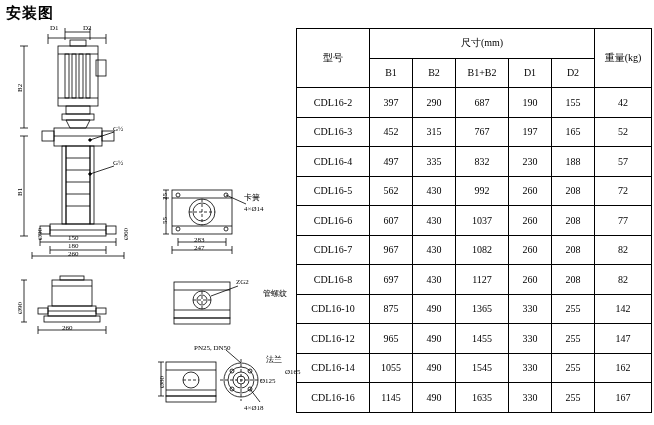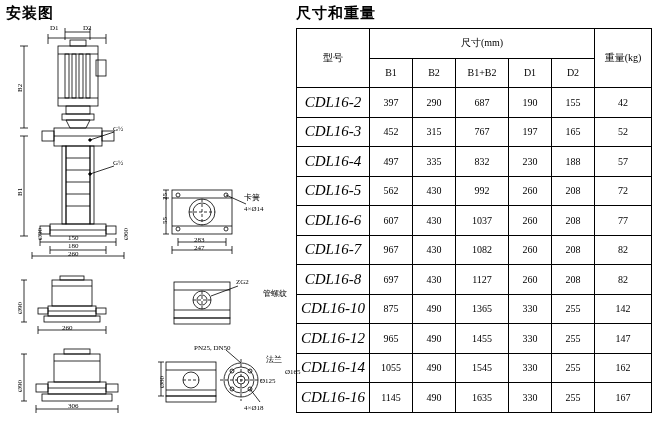--- a/index.html
+++ b/index.html
@@ -33,42 +33,41 @@
     vertical-align:middle;
     font-weight:normal;
     padding:0;
     height:28.5px;
   }
   table.dim th{font-weight:normal;}
   .c-model{width:72px;}
   .c-num{width:42px;}
   .c-sum{width:52px;}
   .c-w{width:56px;}
-  .model-cell{font-size:15px;font-style:italic;}
+  .model-cell{font-size:10px;}
 
   
   .draw{position:absolute;}
   .lbl{
     position:absolute;font-size:7px;
     font-family:"Liberation Serif", serif;
     white-space:nowrap;
   }
   .lbl.v{
     transform-origin:0 0;
     transform:rotate(-90deg);
   }
   svg{display:block;}
 </style>
 </head>
 <body>
 
 <div class="page">
 
   <div class="h-left">安装图</div>
-  <div class="h-right">尺寸和重量</div>
 
   <div class="tbl-wrap">
     <table class="dim">
       <thead>
         <tr>
           <th class="c-model" rowspan="2">型号</th>
           <th colspan="5">尺寸(mm)</th>
           <th class="c-w" rowspan="2">重量(kg)</th>
         </tr>
         <tr>
@@ -342,42 +341,20 @@
         <line x1="33" y1="24" x2="51" y2="24" stroke-dasharray="3,2"></line>
         <line x1="42" y1="15" x2="42" y2="33" stroke-dasharray="3,2"></line>
         <line x1="51" y1="20" x2="78" y2="10"></line>
         <rect x="14" y="42" width="56" height="6"></rect>
       </g>
     </svg>
     <div class="lbl" style="left:76px;top:2px;">ZG2</div>
     <div class="lbl" style="left:76px;top:12px;font-size:8px;margin-left:27px;">管螺纹</div>
   </div>
 
-  <div class="draw" style="left:10px;top:344px;">
-    <svg width="140" height="72" viewBox="0 0 140 72">
-      <g stroke="#000" fill="none" stroke-width="0.8">
-        <rect x="44" y="10" width="46" height="28"></rect>
-        <line x1="44" y1="17" x2="90" y2="17"></line>
-        <rect x="54" y="5" width="26" height="5"></rect>
-        <rect x="38" y="38" width="58" height="12"></rect>
-        <line x1="38" y1="44" x2="96" y2="44"></line>
-        <rect x="26" y="40" width="12" height="8"></rect>
-        <rect x="96" y="40" width="12" height="8"></rect>
-        <rect x="32" y="50" width="70" height="7"></rect>
-        <line x1="14" y1="10" x2="14" y2="57"></line>
-        <line x1="11" y1="10" x2="17" y2="10"></line>
-        <line x1="11" y1="57" x2="17" y2="57"></line>
-        <line x1="26" y1="65" x2="108" y2="65"></line>
-        <line x1="26" y1="61" x2="26" y2="69"></line>
-        <line x1="108" y1="61" x2="108" y2="69"></line>
-      </g>
-    </svg>
-    <div class="lbl v" style="left:6px;top:48px;">Ø90</div>
-    <div class="lbl" style="left:58px;top:58px;">306</div>
-  </div>
 
   <div class="draw" style="left:156px;top:344px;">
     <svg width="130" height="76" viewBox="0 0 130 76">
       <g stroke="#000" fill="none" stroke-width="0.8">
         <rect x="10" y="18" width="50" height="34"></rect>
         <line x1="10" y1="26" x2="60" y2="26"></line>
         <line x1="10" y1="46" x2="60" y2="46"></line>
         <circle cx="35" cy="36" r="8"></circle>
         <line x1="27" y1="36" x2="43" y2="36" stroke-dasharray="3,2"></line>
         <rect x="10" y="52" width="50" height="6"></rect>

